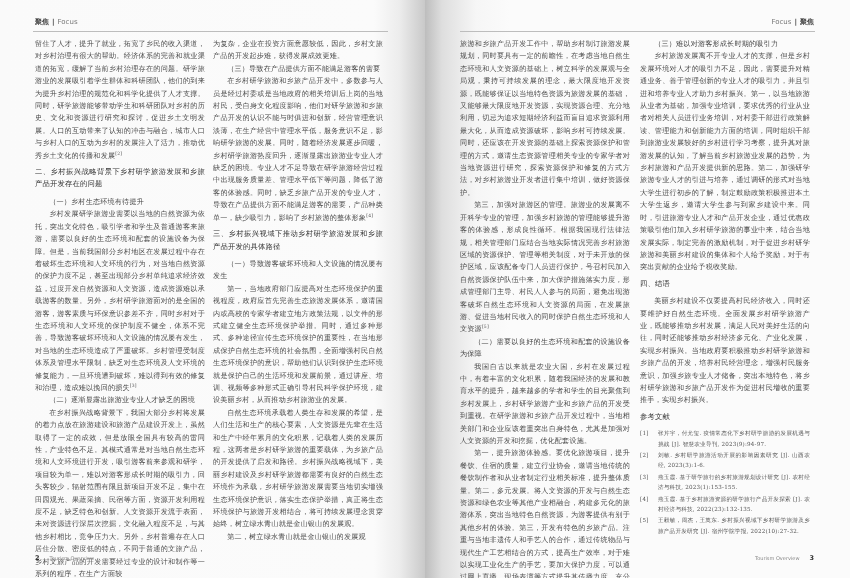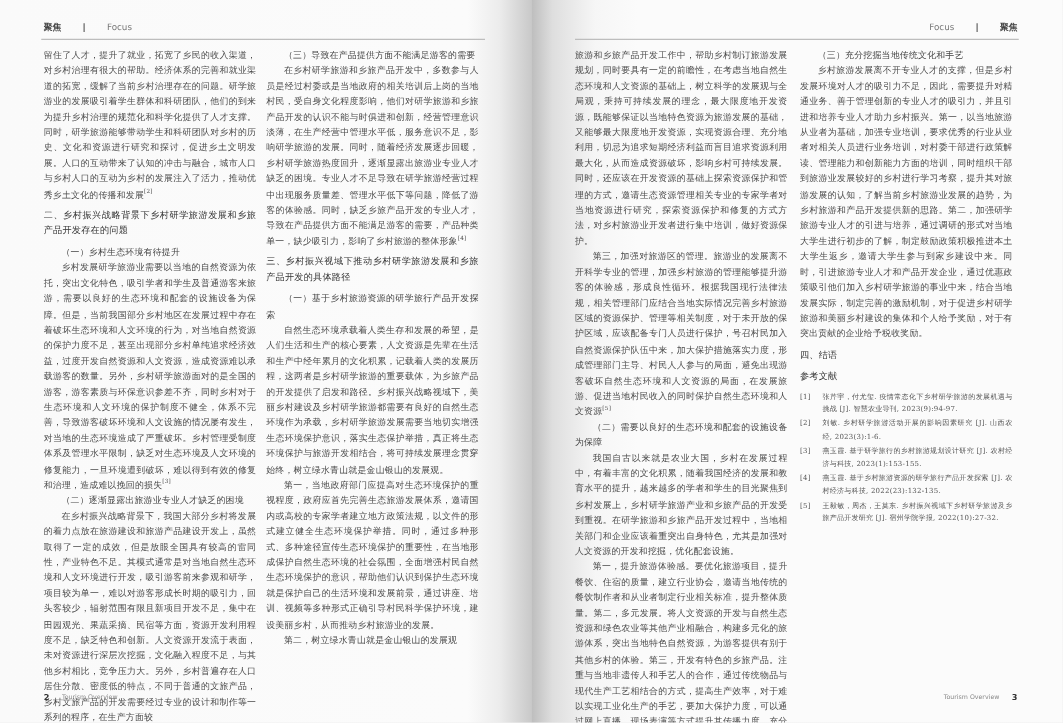--- a/index.html
+++ b/index.html
@@ -16,21 +16,21 @@
   .page {
     position:absolute; top:0; height:578px; background:#fbfbfb; overflow:hidden;
   }
   .page.left { left:0; width:425px;
     background:linear-gradient(to right,#fafafa 0%,#fbfbfb 88%,#ececec 94%,#c9c9c9 100%); }
   .page.right { left:425px; width:425px;
     background:linear-gradient(to right,#bdbdbd 0%,#dedede 4%,#f6f6f6 12%,#fbfbfb 20%,#fbfbfb 100%); }
 
   .run-head {
     position:absolute; top:17px; font-family:"DejaVu Sans", sans-serif;
-    font-size:7px; color:#777; display:flex; align-items:center; gap:17px;
+    font-size:7px; color:#777; display:flex; align-items:center; gap:3px;
   }
   .run-head .zh { color:#444; font-weight:bold; }
   .run-head .bar { color:#444; font-weight:bold; }
   .page.left .run-head { left:35px; }
   .page.right .run-head { right:36px; }
   .rule { position:absolute; top:31px; height:1px; background:#bdbdbd; }
   .page.left .rule { left:33px; width:355px; }
   .page.right .rule { left:35px; width:355px; }
 
   .col {
@@ -79,26 +79,27 @@
     <div class="rule"></div>
     <div class="col c1" id="L1">
         <p class="noindent">留住了人才，提升了就业，拓宽了乡民的收入渠道，对乡村治理有很大的帮助。经济体系的完善和就业渠道的拓宽，缓解了当前乡村治理存在的问题。研学旅游业的发展吸引着学生群体和科研团队，他们的到来为提升乡村治理的规范化和科学化提供了人才支撑。同时，研学旅游能够带动学生和科研团队对乡村的历史、文化和资源进行研究和探讨，促进乡土文明发展。人口的互动带来了认知的冲击与融合，城市人口与乡村人口的互动为乡村的发展注入了活力，推动优秀乡土文化的传播和发展<span class="sup">[2]</span></p>
         <div class="h2">二、乡村振兴战略背景下乡村研学旅游发展和乡旅产品开发存在的问题</div>
         <p class="h3">（一）乡村生态环境有待提升</p>
         <p>乡村发展研学旅游业需要以当地的自然资源为依托，突出文化特色，吸引学者和学生及普通游客来旅游，需要以良好的生态环境和配套的设施设备为保障。但是，当前我国部分乡村地区在发展过程中存在着破坏生态环境和人文环境的行为，对当地自然资源的保护力度不足，甚至出现部分乡村单纯追求经济效益，过度开发自然资源和人文资源，造成资源难以承载游客的数量。另外，乡村研学旅游面对的是全国的游客，游客素质与环保意识参差不齐，同时乡村对于生态环境和人文环境的保护制度不健全，体系不完善，导致游客破坏环境和人文设施的情况屡有发生，对当地的生态环境造成了严重破坏。乡村管理受制度体系及管理水平限制，缺乏对生态环境及人文环境的修复能力，一旦环境遭到破坏，难以得到有效的修复和治理，造成难以挽回的损失<span class="sup">[3]</span></p>
         <p class="h3">（二）逐渐显露出旅游业专业人才缺乏的困境</p>
         <p>在乡村振兴战略背景下，我国大部分乡村将发展的着力点放在旅游建设和旅游产品建设开发上，虽然取得了一定的成效，但是放眼全国具有较高的雷同性，产业特色不足。其模式通常是对当地自然生态环境和人文环境进行开发，吸引游客前来参观和研学，项目较为单一，难以对游客形成长时期的吸引力，回头客较少，辐射范围有限且新项目开发不足，集中在田园观光、果蔬采摘、民宿等方面，资源开发利用程度不足，缺乏特色和创新。人文资源开发流于表面，未对资源进行深层次挖掘，文化融入程度不足，与其他乡村相比，竞争压力大。另外，乡村普遍存在人口居住分散、密度低的特点，不同于普通的文旅产品，乡村文旅产品的开发需要经过专业的设计和制作等一系列的程序，在生产方面较</p>
       </div>
     <div class="col c2" id="L2">
+        <p class="noindent">为复杂，企业在投资方面意愿较低，因此，乡村文旅产品的开发起步难，获得发展成效更难。</p>
         <p class="h3">（三）导致在产品提供方面不能满足游客的需要</p>
         <p>在乡村研学旅游和乡旅产品开发中，多数参与人员是经过村委或是当地政府的相关培训后上岗的当地村民，受自身文化程度影响，他们对研学旅游和乡旅产品开发的认识不能与时俱进和创新，经营管理意识淡薄，在生产经营中管理水平低，服务意识不足，影响研学旅游的发展。同时，随着经济发展逐步回暖，乡村研学旅游热度回升，逐渐显露出旅游业专业人才缺乏的困境。专业人才不足导致在研学旅游经营过程中出现服务质量差、管理水平低下等问题，降低了游客的体验感。同时，缺乏乡旅产品开发的专业人才，导致在产品提供方面不能满足游客的需要，产品种类单一，缺少吸引力，影响了乡村旅游的整体形象<span class="sup">[4]</span></p>
         <div class="h2">三、乡村振兴视域下推动乡村研学旅游发展和乡旅产品开发的具体路径</div>
-        <p class="h3">（一）基于乡村旅游资源的研学旅行产品开发探索</p>
+        <p class="h3">（一）导致游客破坏环境和人文设施的情况屡有发生</p>
+        <p>第一，当地政府部门应提高对生态环境保护的重视程度，政府应首先完善生态旅游发展体系，邀请国内或高校的专家学者建立地方政策法规，以文件的形式建立健全生态环境保护举措。同时，通过多种形式、多种途径宣传生态环境保护的重要性，在当地形成保护自然生态环境的社会氛围，全面增强村民自然生态环境保护的意识，帮助他们认识到保护生态环境就是保护自己的生活环境和发展前景，通过讲座、培训、视频等多种形式正确引导村民科学保护环境，建设美丽乡村，从而推动乡村旅游业的发展。</p>
         <p>自然生态环境承载着人类生存和发展的希望，是人们生活和生产的核心要素，人文资源是先辈在生活和生产中经年累月的文化积累，记载着人类的发展历程，这两者是乡村研学旅游的重要载体，为乡旅产品的开发提供了启发和路径。乡村振兴战略视域下，美丽乡村建设及乡村研学旅游都需要有良好的自然生态环境作为承载，乡村研学旅游发展需要当地切实增强生态环境保护意识，落实生态保护举措，真正将生态环境保护与旅游开发相结合，将可持续发展理念贯穿始终，树立绿水青山就是金山银山的发展观。</p>
-        <p>第一，当地政府部门应提高对生态环境保护的重视程度，政府应首先完善生态旅游发展体系，邀请国内或高校的专家学者建立地方政策法规，以文件的形式建立健全生态环境保护举措。同时，通过多种形式、多种途径宣传生态环境保护的重要性，在当地形成保护自然生态环境的社会氛围，全面增强村民自然生态环境保护的意识，帮助他们认识到保护生态环境就是保护自己的生活环境和发展前景，通过讲座、培训、视频等多种形式正确引导村民科学保护环境，建设美丽乡村，从而推动乡村旅游业的发展。</p>
         <p>第二，树立绿水青山就是金山银山的发展观</p>
       </div>
     <div class="folio">
       <span class="pn">2</span>
       <span>Tourism Overview</span>
     </div>
   </div>
 
   <div class="page right">
     <div class="run-head">
@@ -109,23 +110,24 @@
     <div class="rule"></div>
     <div class="col c1" id="R1">
         <p class="noindent">旅游和乡旅产品开发工作中，帮助乡村制订旅游发展规划，同时要具有一定的前瞻性，在考虑当地自然生态环境和人文资源的基础上，树立科学的发展观与全局观，秉持可持续发展的理念，最大限度地开发资源，既能够保证以当地特色资源为旅游发展的基础，又能够最大限度地开发资源，实现资源合理、充分地利用，切忌为追求短期经济利益而盲目追求资源利用最大化，从而造成资源破坏，影响乡村可持续发展。同时，还应该在开发资源的基础上探索资源保护和管理的方式，邀请生态资源管理相关专业的专家学者对当地资源进行研究，探索资源保护和修复的方式方法，对乡村旅游业开发者进行集中培训，做好资源保护。</p>
         <p>第三，加强对旅游区的管理。旅游业的发展离不开科学专业的管理，加强乡村旅游的管理能够提升游客的体验感，形成良性循环。根据我国现行法律法规，相关管理部门应结合当地实际情况完善乡村旅游区域的资源保护、管理等相关制度，对于未开放的保护区域，应该配备专门人员进行保护，号召村民加入自然资源保护队伍中来，加大保护措施落实力度，形成管理部门主导、村民人人参与的局面，避免出现游客破坏自然生态环境和人文资源的局面，在发展旅游、促进当地村民收入的同时保护自然生态环境和人文资源<span class="sup">[5]</span></p>
         <p class="h3">（二）需要以良好的生态环境和配套的设施设备为保障</p>
         <p>我国自古以来就是农业大国，乡村在发展过程中，有着丰富的文化积累，随着我国经济的发展和教育水平的提升，越来越多的学者和学生的目光聚焦到乡村发展上，乡村研学旅游产业和乡旅产品的开发受到重视。在研学旅游和乡旅产品开发过程中，当地相关部门和企业应该着重突出自身特色，尤其是加强对人文资源的开发和挖掘，优化配套设施。</p>
         <p>第一，提升旅游体验感。要优化旅游项目，提升餐饮、住宿的质量，建立行业协会，邀请当地传统的餐饮制作者和从业者制定行业相关标准，提升整体质量。第二，多元发展。将人文资源的开发与自然生态资源和绿色农业等其他产业相融合，构建多元化的旅游体系，突出当地特色自然资源，为游客提供有别于其他乡村的体验。第三，开发有特色的乡旅产品。注重与当地非遗传人和手艺人的合作，通过传统物品与现代生产工艺相结合的方式，提高生产效率，对于难以实现工业化生产的手艺，要加大保护力度，可以通过网上直播、现场表演等方式提升其传播力度，充分挖掘当地传统文化和手艺，</p>
       </div>
     <div class="col c2" id="R2">
       <div id="R2body">
-          <p class="h3">（三）充分挖掘当地传统文化和手艺</p>
+          <p class="h3">（三）难以对游客形成长时期的吸引力</p>
           <p>乡村旅游发展离不开专业人才的支撑，但是乡村发展环境对人才的吸引力不足，因此，需要提升对精通业务、善于管理创新的专业人才的吸引力，并且引进和培养专业人才助力乡村振兴。第一，以当地旅游从业者为基础，加强专业培训，要求优秀的行业从业者对相关人员进行业务培训，对村委干部进行政策解读、管理能力和创新能力方面的培训，同时组织干部到旅游业发展较好的乡村进行学习考察，提升其对旅游发展的认知，了解当前乡村旅游业发展的趋势，为乡村旅游和产品开发提供新的思路。第二，加强研学旅游专业人才的引进与培养，通过调研的形式对当地大学生进行初步的了解，制定鼓励政策积极推进本土大学生返乡，邀请大学生参与到家乡建设中来。同时，引进旅游专业人才和产品开发企业，通过优惠政策吸引他们加入乡村研学旅游的事业中来，结合当地发展实际，制定完善的激励机制，对于促进乡村研学旅游和美丽乡村建设的集体和个人给予奖励，对于有突出贡献的企业给予税收奖励。</p>
           <div class="h2">四、结语</div>
+          <p>美丽乡村建设不仅要提高村民经济收入，同时还要维护好自然生态环境。全面发展乡村研学旅游产业，既能够推动乡村发展，满足人民对美好生活的向往，同时还能够推动乡村经济多元化、产业化发展，实现乡村振兴。当地政府要积极推动乡村研学旅游和乡旅产品的开发，培养村民经营理念，增强村民服务意识，加强乡旅专业人才储备，突出本地特色，将乡村研学旅游和乡旅产品开发作为促进村民增收的重要推手，实现乡村振兴。</p>
           <div class="h2">参考文献</div>
         </div>
       <div class="refs" id="refs">
           <div class="ref">
             <span class="num">[1]</span>
             <span class="txt">张芹宇，付尤玺. 疫情常态化下乡村研学旅游的发展机遇与挑战 [J]. 智慧农业导刊, 2023(9):94-97.</span>
           </div>
           <div class="ref">
             <span class="num">[2]</span>
             <span class="txt">刘敏. 乡村研学旅游活动开展的影响因素研究 [J]. 山西农经, 2023(3):1-6.</span>

